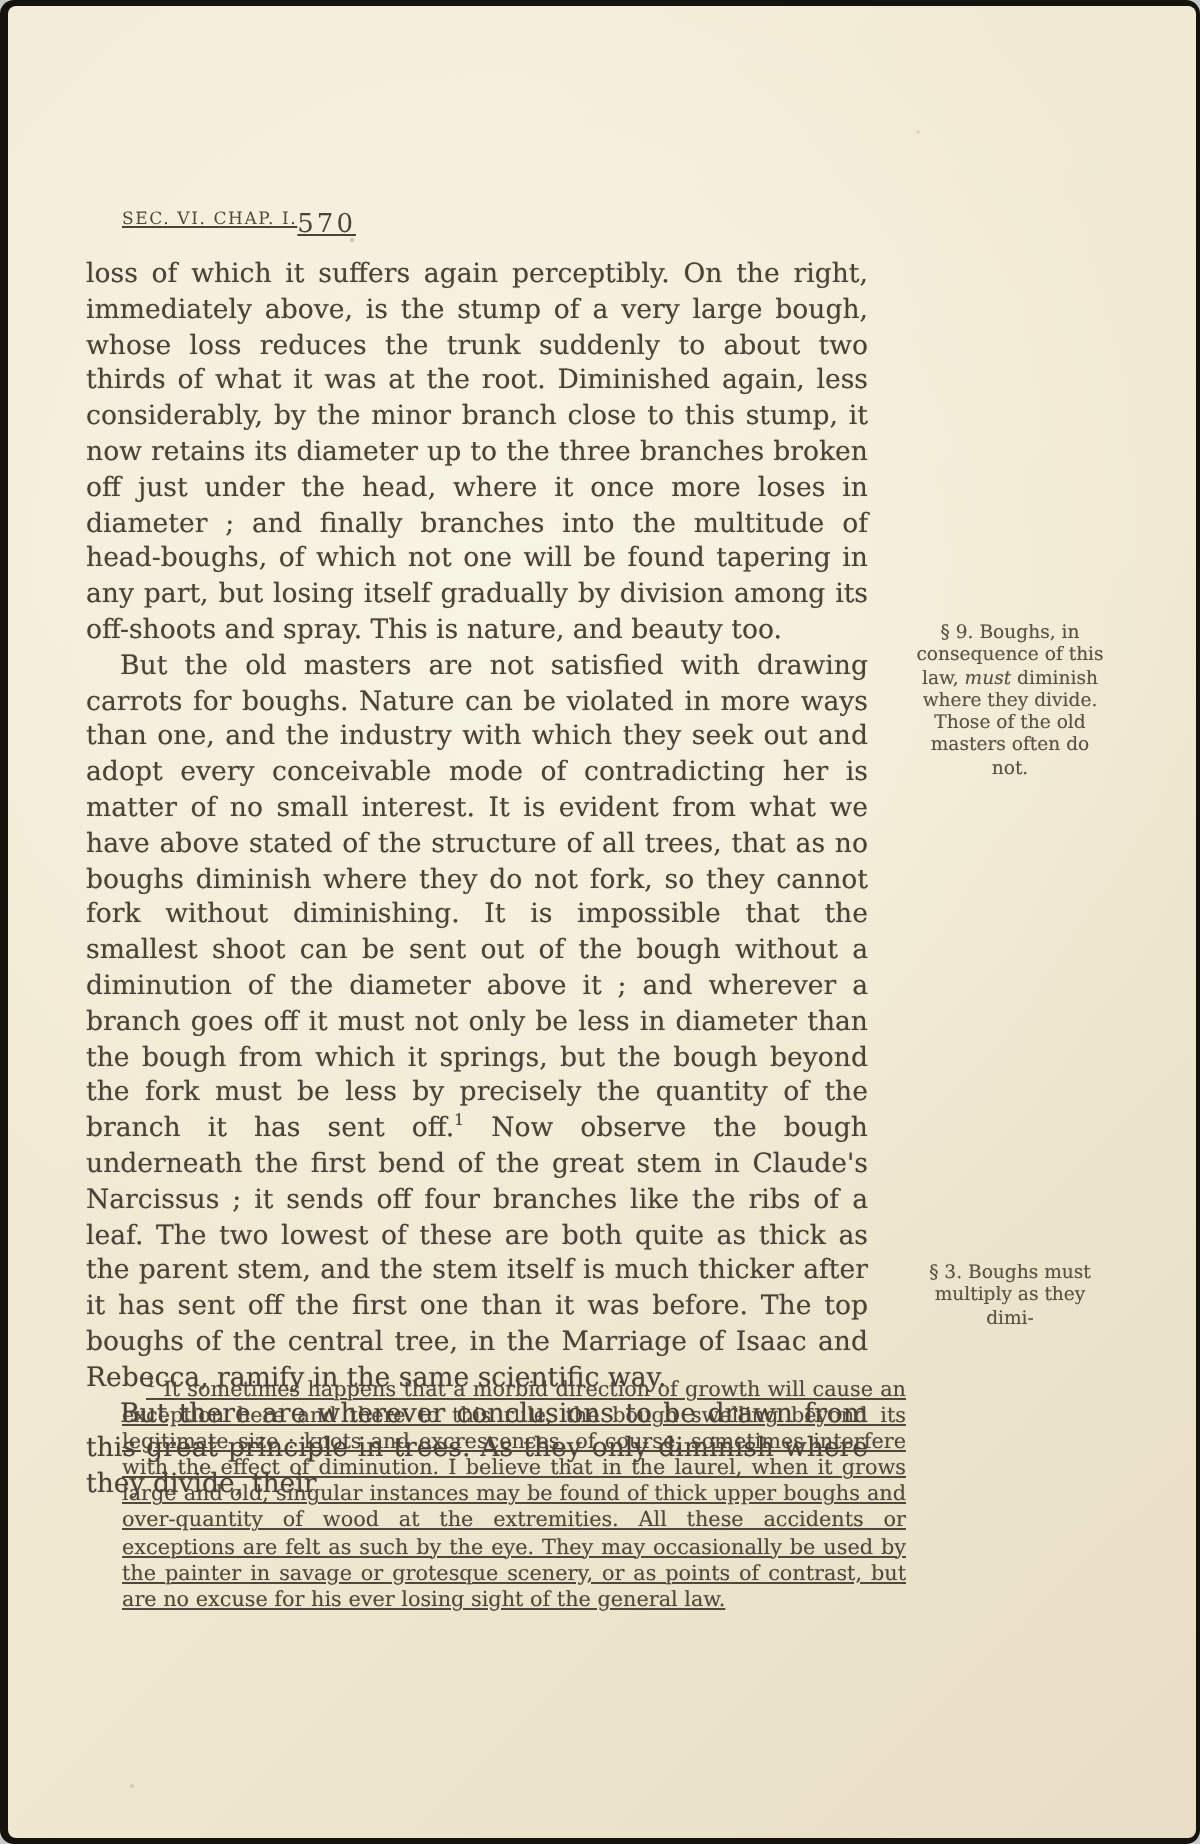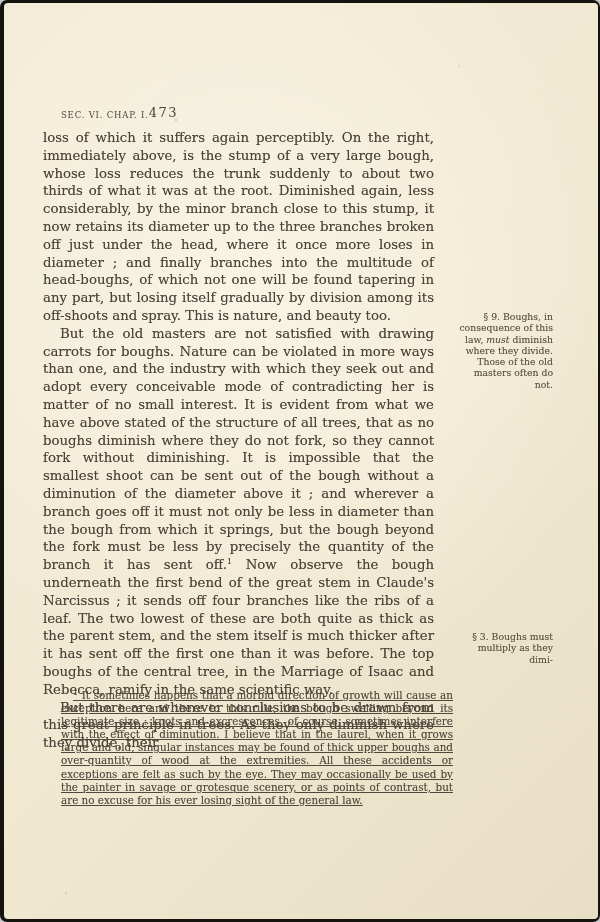--- a/index.html
+++ b/index.html
@@ -32,21 +32,22 @@
       linear-gradient(135deg, #f3ecd8 0%, #f0e8d1 55%, #e8dec5 100%);
     color: #4a4237;
   }
   
   .running-header {
     position: absolute;
     left: 57px;
     top: 102px;
     width: 391px;
     display: flex;
-    align-items: flex-end;
+    align-items: flex-start;
+    text-decoration: underline;
   }
   .sec-label {
     font-size: 8.5px;
     letter-spacing: 0.8px;
     color: #50483b;
     white-space: nowrap;
   }
   .running-title {
     flex: 1;
     text-align: center;
@@ -79,21 +80,21 @@
     vertical-align: super;
     line-height: 0;
   }
   
   .margin-note {
     position: absolute;
     left: 453px;
     width: 96px;
     font-size: 9.3px;
     line-height: 11.3px;
-    text-align: right;
+    text-align: center;
     color: #595142;
     text-shadow: 0 0 0.4px rgba(89,81,66,0.4);
   }
   .margin-note em { font-style: italic; }
   .note-9  { top: 308px; }
   .note-10 { top: 628px; }
   
   .footnote {
     position: absolute;
     left: 57px;
@@ -109,21 +110,21 @@
   }
 </style>
 </head>
 <body>
 
 <div class="scan-frame">
   <div class="page">
 
     <div class="running-header">
       <span class="sec-label">SEC. VI. CHAP. I.</span>
-      <span class="page-number">473</span>
+      <span class="page-number">570</span>
     </div>
 
     <div class="body-column">
       <p>loss of which it suffers again perceptibly.  On the right, immediately above, is the stump of a very large bough, whose loss reduces the trunk suddenly to about two thirds of what it was at the root.  Diminished again, less considerably, by the minor branch close to this stump, it now retains its diameter up to the three branches broken off just under the head, where it once more loses in diameter ; and finally branches into the multitude of head-boughs, of which not one will be found tapering in any part, but losing itself gradually by division among its off-shoots and spray.  This is nature, and beauty too.</p>
       <p class="indented"><span>But the old masters are not satisfied with drawing carrots for boughs.  Nature can be violated in more ways than one, and the industry with which they seek out and adopt every conceivable mode of contradicting her is matter of no small interest.  It is evident from what we have above stated of the structure of all trees, that as no boughs diminish where they do not fork, so they cannot fork without diminishing.  It is impossible that the smallest shoot can be sent out of the bough without a diminution of the diameter above it ; and wherever a branch goes off it must not only be less in diameter than the bough from which it springs, but the bough beyond the fork must be less by precisely the quantity of the branch it has sent off.</span><sup class="note-ref">1</sup><span>  Now observe the bough underneath the first bend of the great stem in Claude's Narcissus ; it sends off four branches like the ribs of a leaf.  The two lowest of these are both quite as thick as the parent stem, and the stem itself is much thicker after it has sent off the first one than it was before.  The top boughs of the central tree, in the Marriage of Isaac and Rebecca, ramify in the same scientific way.</span></p>
       <p class="indented">But there are wherever conclusions to be drawn from this great principle in trees.  As they only diminish where they divide, their</p>
     </div>
 
     <div class="margin-note note-9"><span>§ 9. Boughs, in consequence of this law, </span><em>must</em><span> diminish where they divide. Those of the old masters often do not.</span></div>
 

